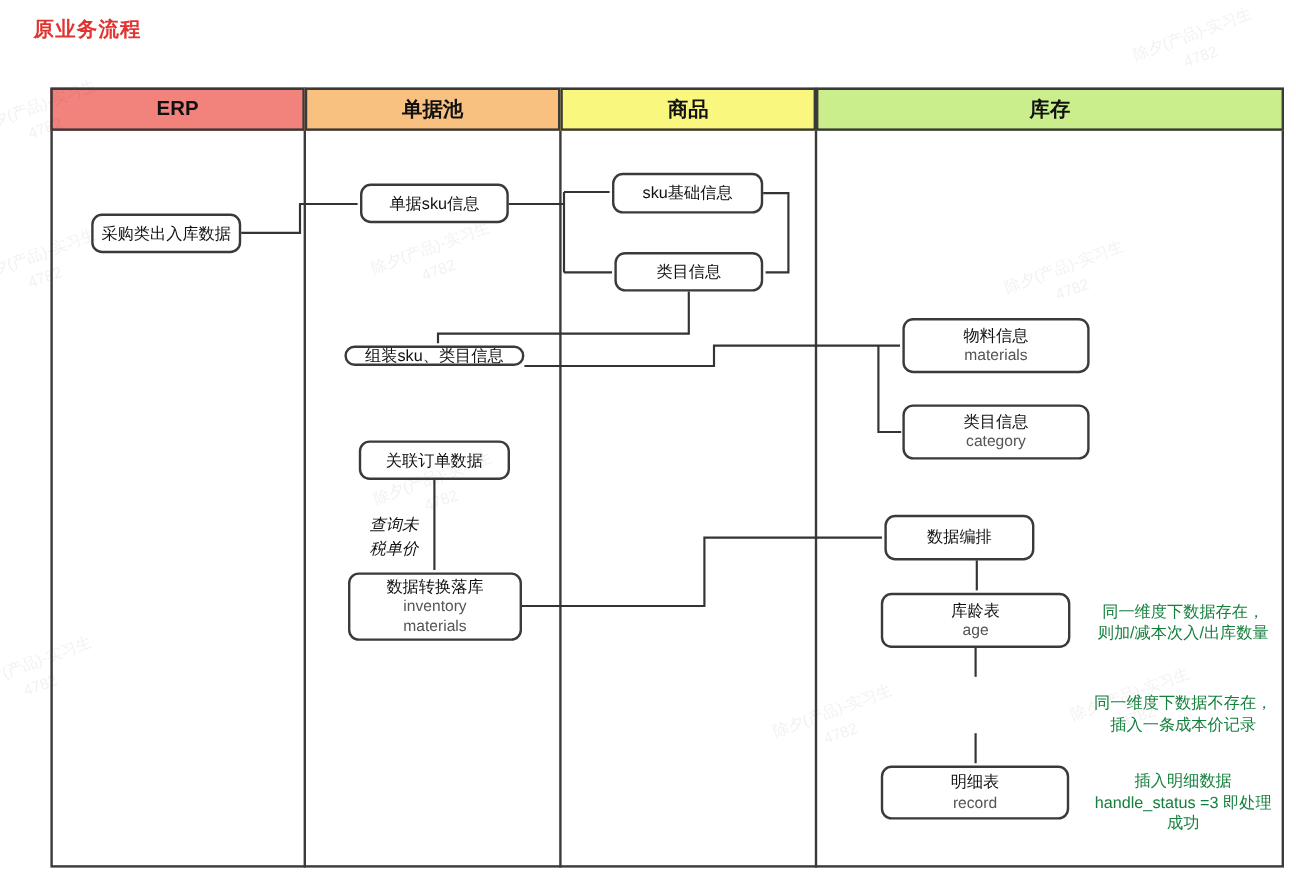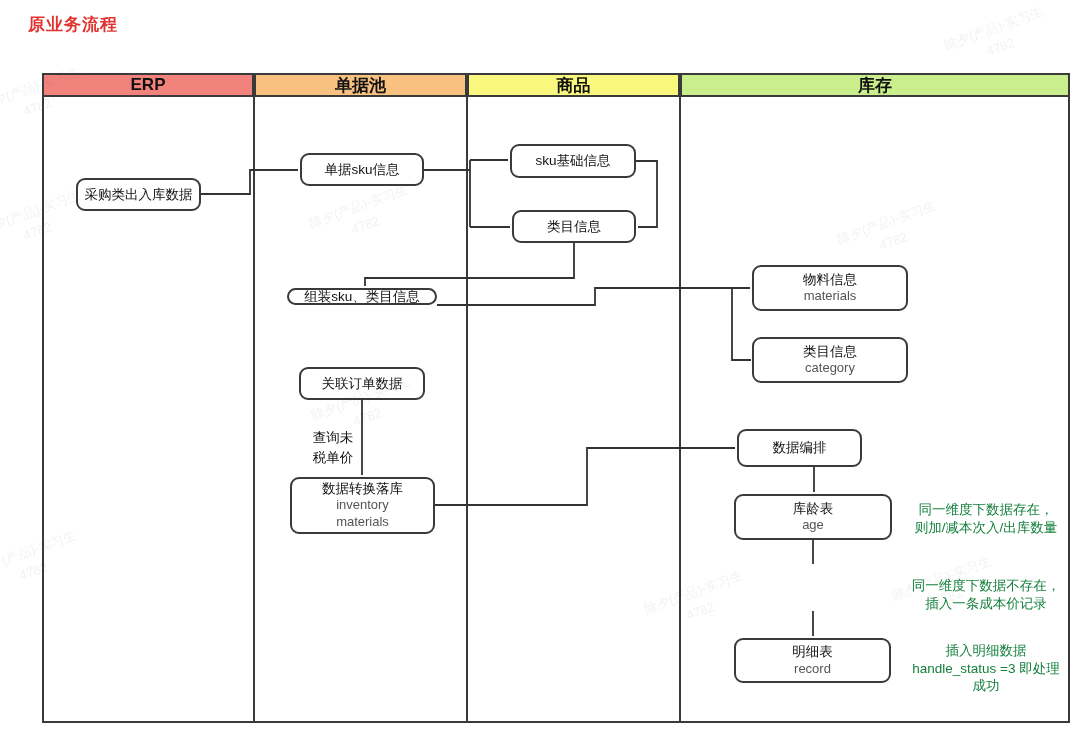--- a/index.html
+++ b/index.html
@@ -4,35 +4,35 @@
 <style>
   html,body { margin:0; padding:0; background:#ffffff; }
   body { font-family:"Liberation Sans","DejaVu Sans",sans-serif; }
   .canvas { position:relative; width:1080px; height:733px; background:#fff; overflow:hidden; }
 
   .page-title { position:absolute; left:28px; top:13px; font-size:17px; font-weight:bold; letter-spacing:1px; z-index:4; }
 
   
   .frame { position:absolute; left:42px; top:73px; width:1028px; height:650px; border:2px solid #3a3a3a; box-sizing:border-box; z-index:0; }
   .vline { position:absolute; top:73px; height:650px; width:2px; background:#3a3a3a; z-index:1; }
-  .lane-header { position:absolute; top:73px; height:24px; border:2px solid #3a3a3a; box-sizing:border-box;
+  .lane-header { position:absolute; top:73px; height:36px; border:2px solid #3a3a3a; box-sizing:border-box;
                  display:flex; align-items:center; justify-content:center; font-size:17px; font-weight:bold; color:#111; z-index:1; }
 
   
   svg.edges { position:absolute; left:0; top:0; width:1080px; height:733px; z-index:2; pointer-events:none; }
   svg.edges path { fill:none; stroke-width:1.8px; }
 
   
   .node { position:absolute; background:#fff; border:2px solid #3a3a3a; border-radius:9px; box-sizing:border-box;
           display:flex; flex-direction:column; align-items:center; justify-content:center;
           font-size:13.5px; color:#111; line-height:1.3; z-index:3; text-align:center; }
   .node .sub { color:#555; font-size:13px; white-space:pre-line; }
 
   
-  .edge-label { position:absolute; font-size:13.5px; color:#111; white-space:pre-line; text-align:center; line-height:1.5; z-index:3; }
+  .edge-label { position:absolute; font-size:13.5px; color:#111; white-space:pre-line; text-align:left; line-height:1.5; z-index:3;font-style:italic; }
   .annotation { position:absolute; font-size:13.5px; color:#15803d; white-space:pre-line; text-align:center; line-height:1.3; z-index:3; }
 
   
   .wm { position:absolute; color:rgba(60,60,60,0.07); font-size:13px; line-height:1.5; white-space:pre-line; text-align:center;
         transform:rotate(-20deg); z-index:5; pointer-events:none; }
 </style>
 </head>
 <body>
 
 <div class="canvas">

